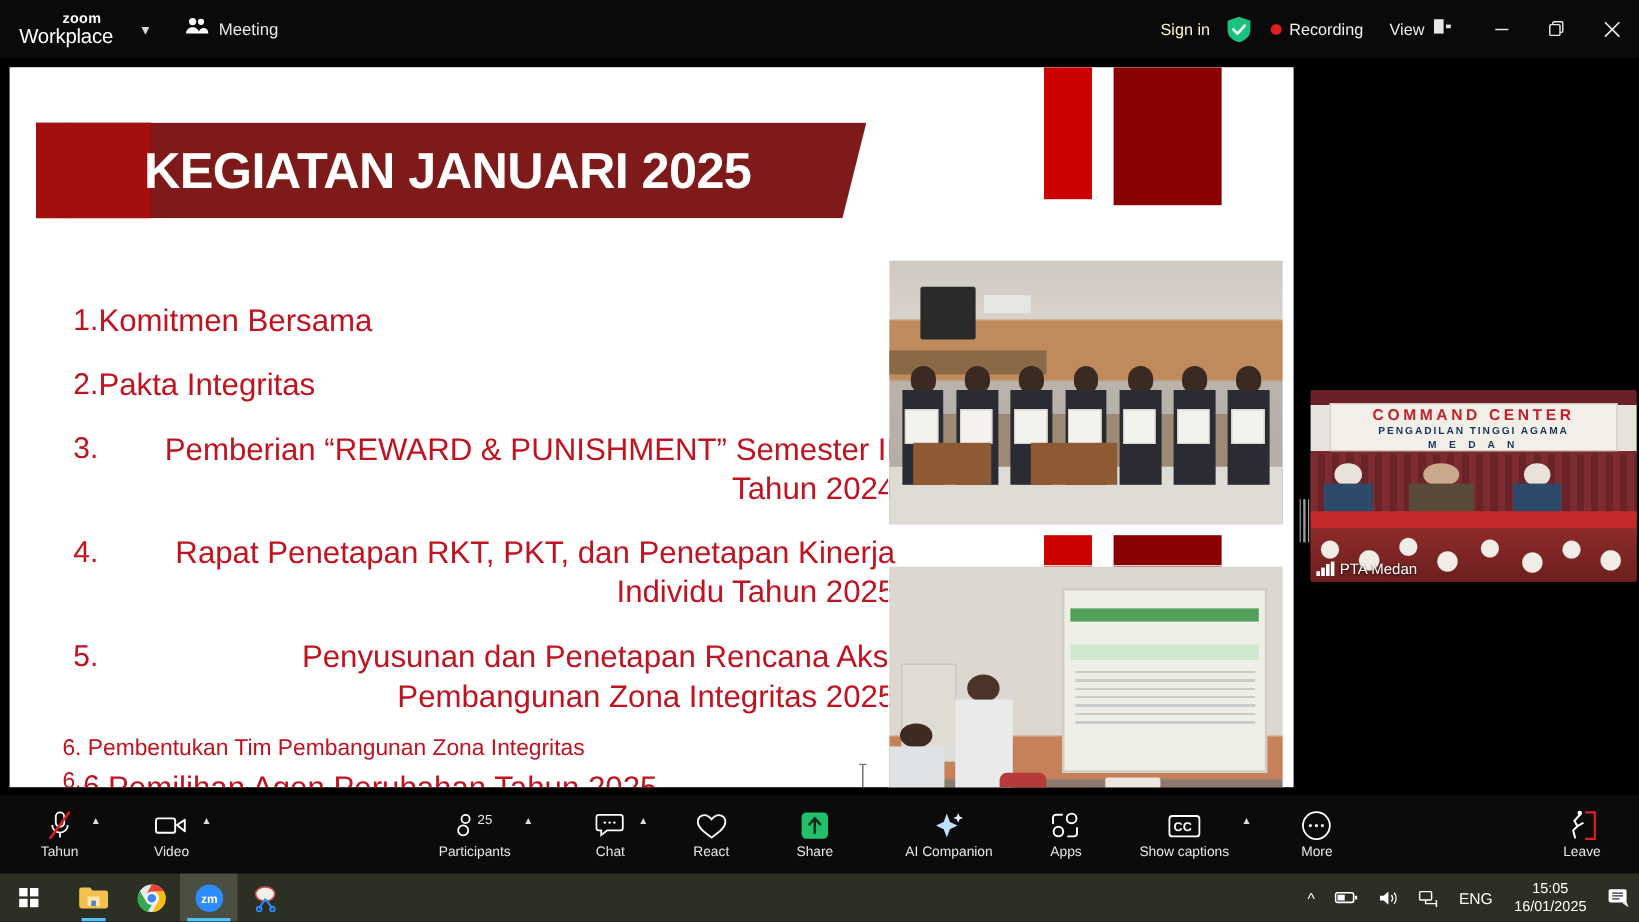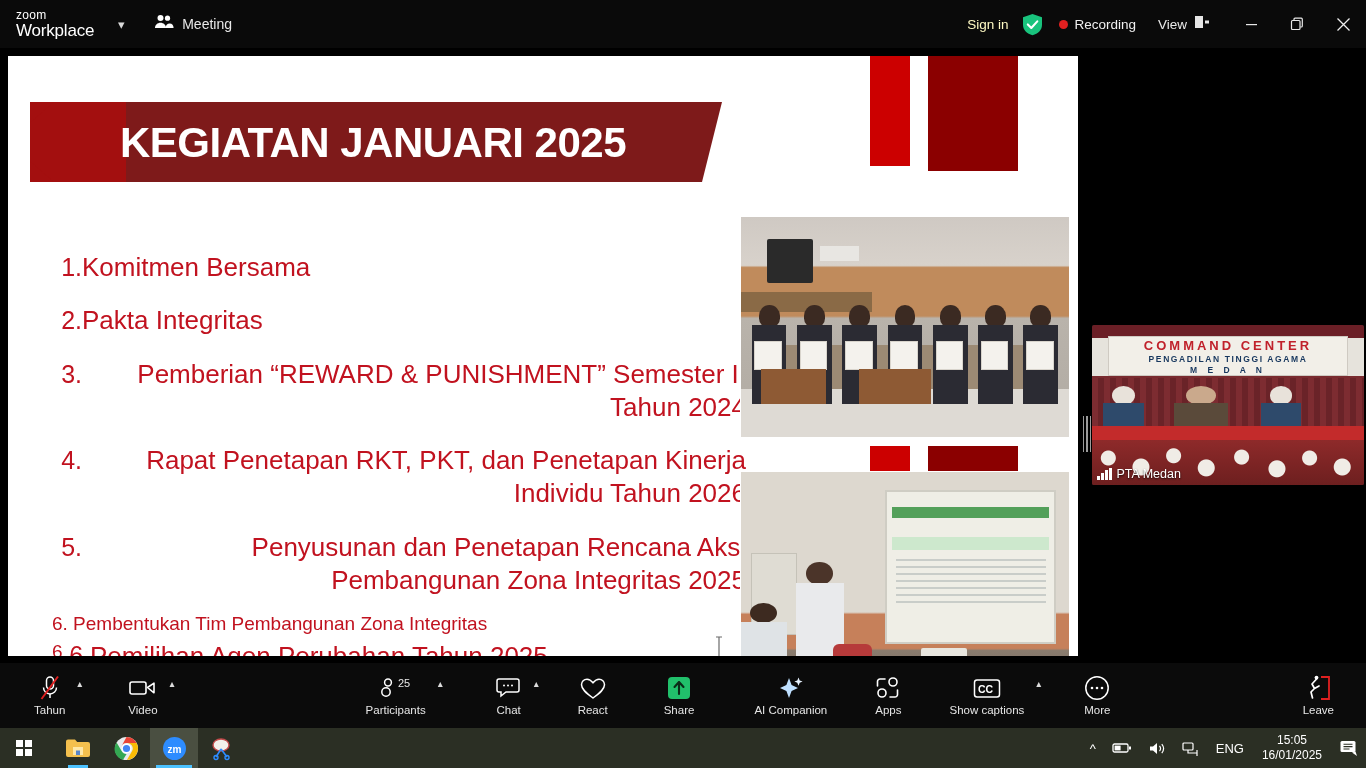--- a/index.html
+++ b/index.html
@@ -11,21 +11,21 @@
   }
 
   #app { position: relative; width: 1366px; height: 768px; background:#0b0b0b; }
 
   
   .titlebar {
     position: absolute; top:0; left:0; width:1366px; height:48px;
     background:#0a0a0a; display:flex; align-items:center;
   }
   .zoom-logo { margin-left:16px; line-height:1.0; color:#fff; }
-  .zoom-logo .zl1 { font-size:12px; letter-spacing:.3px; display:block; font-weight:400; }
+  .zoom-logo .zl1 { font-size:12px; letter-spacing:.3px; display:block; font-weight:700;margin-left:36px; }
   .zoom-logo .zl2 { font-size:17px; display:block; margin-top:1px; letter-spacing:-.2px;}
   .chev-down {
     margin-left:18px; color:#d9d9d9; font-size:13px; cursor:pointer;
     width:18px; text-align:center;
   }
   .meeting-group { display:flex; align-items:center; margin-left:24px; gap:8px; cursor:pointer;}
   .meeting-group .lbl { color:#e8e8e8; font-size:14px; }
   .people-ico { display:block; }
 
   .share-pill {
@@ -373,21 +373,21 @@
         <div class="li">
           <span class="num">2.</span>
           <span class="body">Pakta Integritas</span>
         </div>
         <div class="li">
           <span class="num">3.</span>
           <span class="body">Pemberian “REWARD &amp; PUNISHMENT”  Semester II Tahun 2024</span>
         </div>
         <div class="li">
           <span class="num">4.</span>
-          <span class="body">Rapat Penetapan RKT, PKT, dan Penetapan Kinerja Individu Tahun 2026</span>
+          <span class="body">Rapat Penetapan RKT, PKT, dan Penetapan Kinerja Individu Tahun 2025</span>
         </div>
         <div class="li">
           <span class="num">5.</span>
           <span class="body">Penyusunan dan Penetapan Rencana Aksi Pembangunan Zona Integritas 2025</span>
         </div>
 
         <div class="overlap-wrap" style="height:96px;">
           <span class="ov-a">6. Pembentukan Tim Pembangunan Zona Integritas</span>
           <span class="ov-num6" style="top:28px;">6.</span>
           <span class="ov-b">

